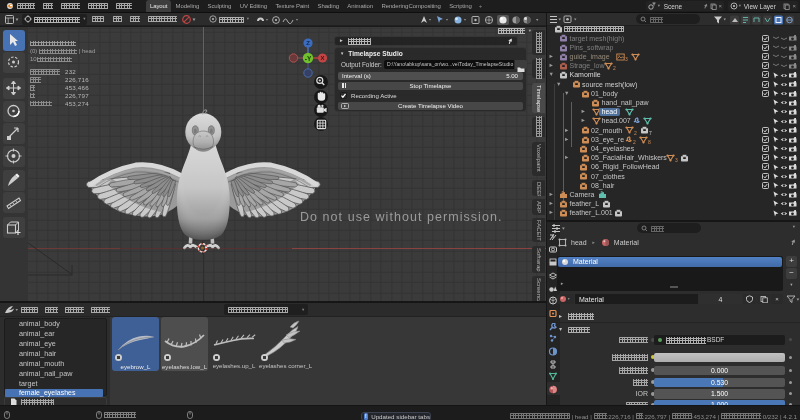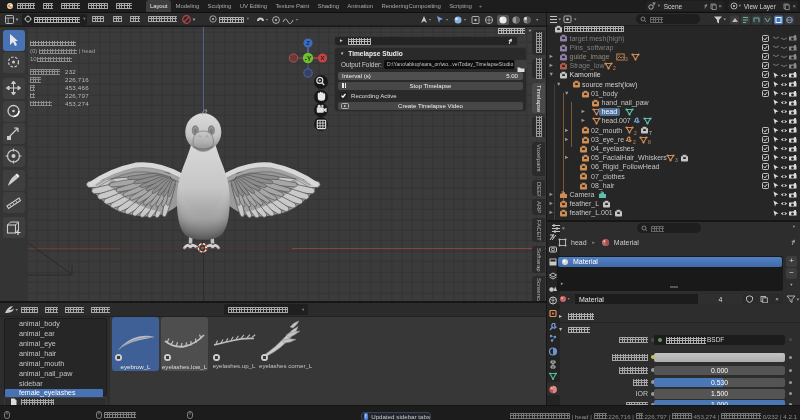--- a/index.html
+++ b/index.html
@@ -433,20 +433,21 @@
     </div>
 <div class="ab" style="left:532px;top:191.3px;width:13px;height:23.7px;background:#2b2b2b;border-radius:3px 0 0 3px;overflow:hidden">
       <span style="position:absolute;left:9.5px;top:2px;transform:rotate(90deg);transform-origin:0 0;font-size:6px;color:#b5b5b5;white-space:nowrap">FACEIT</span>
     </div>
 <div class="ab" style="left:532px;top:218.5px;width:13px;height:27.1px;background:#2b2b2b;border-radius:3px 0 0 3px;overflow:hidden">
       <span style="position:absolute;left:9.5px;top:2px;transform:rotate(90deg);transform-origin:0 0;font-size:6px;color:#b5b5b5;white-space:nowrap">Softwrap 2</span>
     </div>
 <div class="ab" style="left:532px;top:249px;width:13px;height:26px;background:#2b2b2b;border-radius:3px 0 0 3px;overflow:hidden">
       <span style="position:absolute;left:9.5px;top:2px;transform:rotate(90deg);transform-origin:0 0;font-size:6px;color:#b5b5b5;white-space:nowrap">Screencast Key</span>
     </div>
+<div class="ab" style="left:300px;top:182.5px;width:250px;color:#9b9b9b;font-size:12.5px;letter-spacing:1.05px">Do not use without permission.</div>
 <div class="ab" style="left:30px;top:13.5px">
       <s class="jp" style="--c:#b2b2b2;width:46px;height:5.5px;display:block;"></s>
     </div>
 <div class="ab r" style="left:30px;top:20.8px;height:7px;font-size:6px;color:#9f9f9f;white-space:nowrap">
       <span>(0)&nbsp;</span>
       <s class="jp" style="--c:#9f9f9f;width:38px;height:5.5px;"></s>
       <span>&nbsp;|&nbsp;head</span>
     </div>
 <div class="ab r" style="left:30px;top:28.8px;height:7px;font-size:6px;color:#9f9f9f;white-space:nowrap">
       <span>10</span>
@@ -509,21 +510,21 @@
 <div class="ab r" style="left:5px;top:46.5px;height:9.5px">
       <span style="color:#c5c5c5;font-size:7.2px;margin-left:14px">animal_hair</span>
     </div>
 <div class="ab r" style="left:5px;top:56.5px;height:9.5px">
       <span style="color:#c5c5c5;font-size:7.2px;margin-left:14px">animal_mouth</span>
     </div>
 <div class="ab r" style="left:5px;top:66.5px;height:9.5px">
       <span style="color:#c5c5c5;font-size:7.2px;margin-left:14px">animal_nail_paw</span>
     </div>
 <div class="ab r" style="left:5px;top:76.5px;height:9.5px">
-      <span style="color:#c5c5c5;font-size:7.2px;margin-left:14px">sidebar</span>
+      <span style="color:#c5c5c5;font-size:7.2px;margin-left:14px">target</span>
     </div>
 <div class="ab r" style="left:5px;top:86.5px;width:98px;height:8.5px;background:#4772b3;border-radius:1px">
       <span style="color:#fff;font-size:7px;margin-left:14px">female_eyelashes</span>
     </div>
 <div class="ab r" style="left:4px;top:94.5px;width:103px;height:10px;border:1px solid #3a3a3a;border-radius:2px;background:#2d2d2d">
 <svg width="7" height="8" viewBox="0 0 7 8" style="margin-left:5px">
         <path d="M1,0.5 h3.5 l2,2 v5 h-5.5 z" fill="#ddd"></path>
       </svg>
 <span style="margin-left:4px"><s class="jp" style="--c:#c5c5c5;width:33px;height:6.5px;"></s></span>
     </div>

